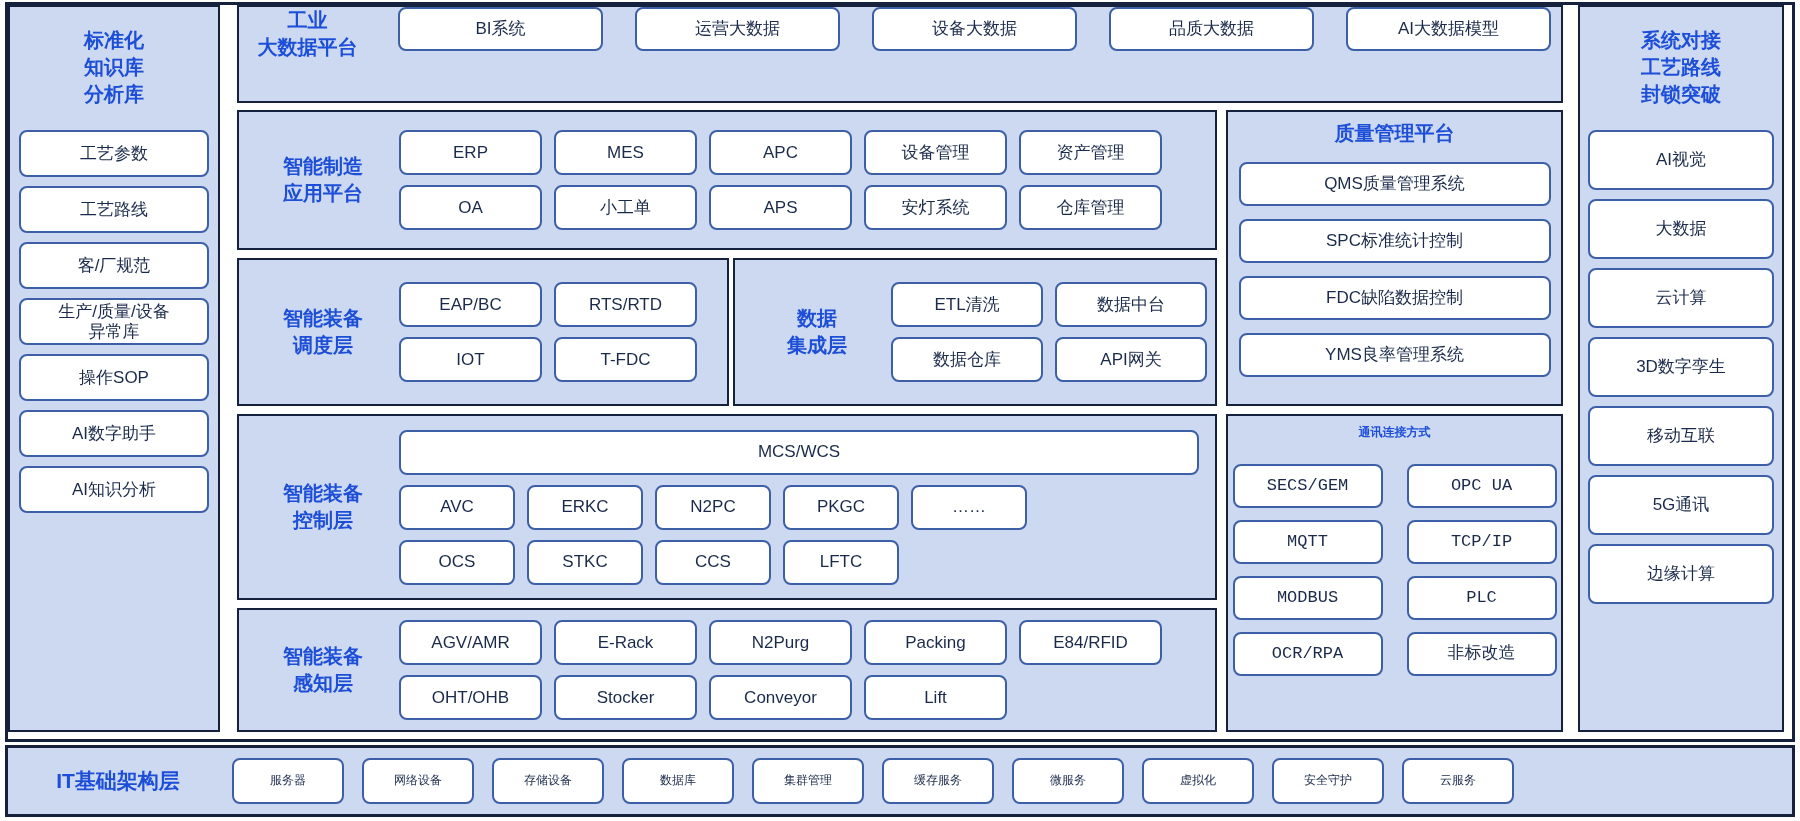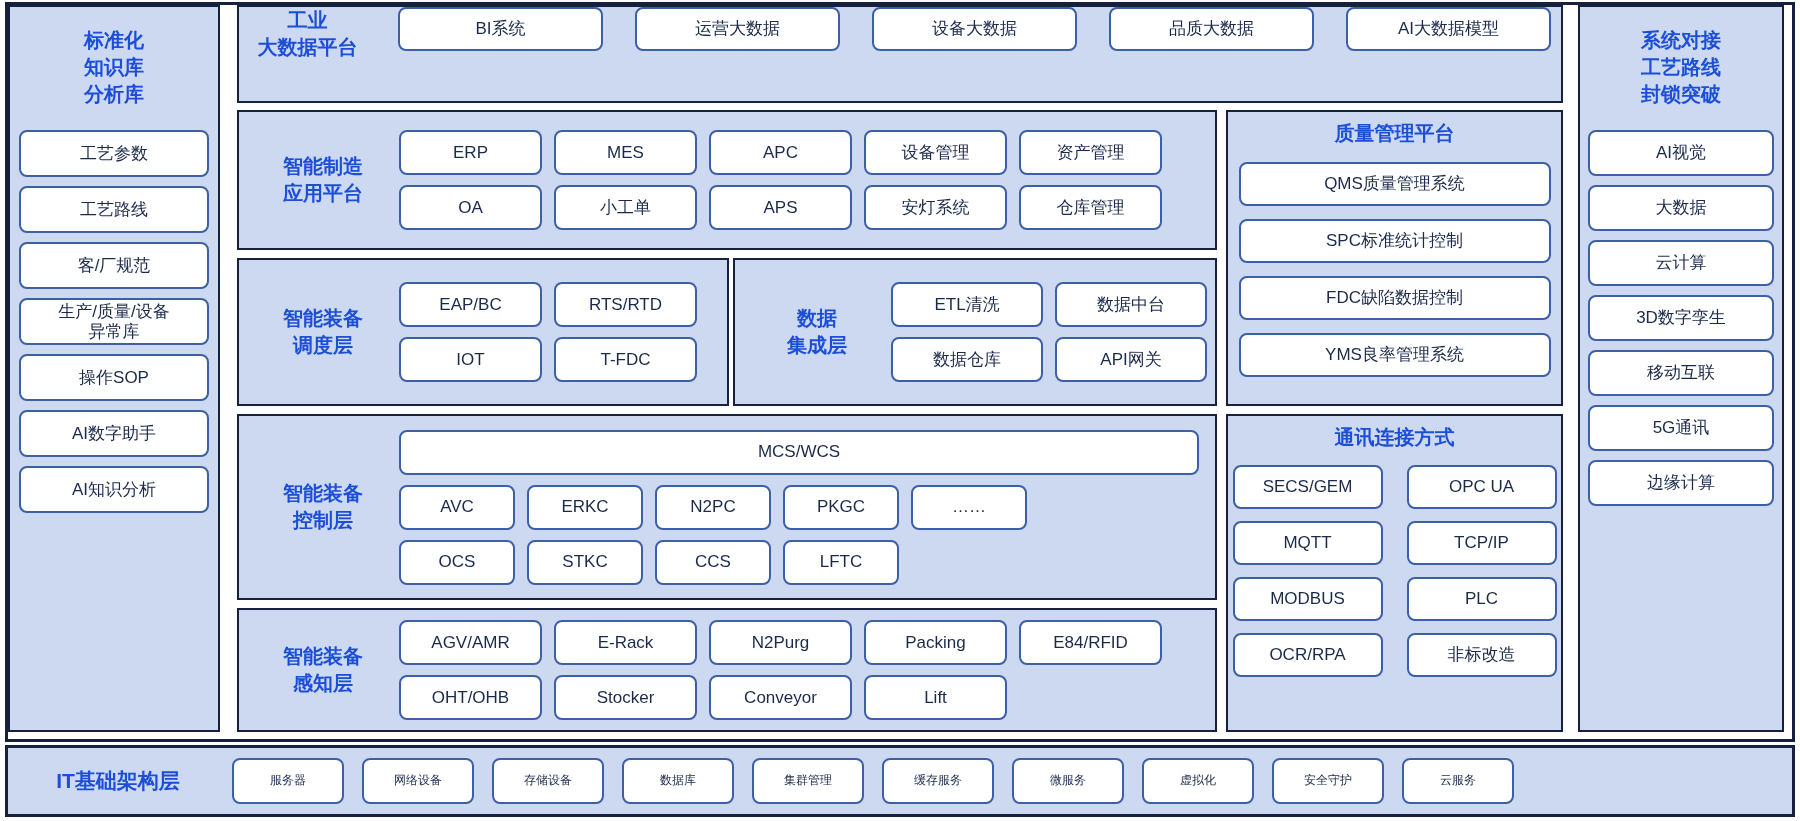--- a/index.html
+++ b/index.html
@@ -90,21 +90,21 @@
     background: #ccd9f0;
     border: 2px solid #16213e;
     box-sizing: border-box;
     padding: 6px 10px;
     display: flex;
     flex-direction: column;
     gap: 9px;
     align-items: center;
   }
   .right-col .hdr { height: 108px; width: 100%; }
-  .right-col .pill { width: 186px; height: 46px; flex: none; }
+  .right-col .pill { width: 186px; height: 60px; flex: none; }
 
   
   .center {
     position: absolute;
     left: 232px;
     top: 5px;
     width: 1336px;
     height: 727px;
   }
 
@@ -245,22 +245,22 @@
     width: 337px; height: 318px;
     background: #ccd9f0;
     border: 2px solid #16213e;
     box-sizing: border-box;
     display: flex;
     flex-direction: column;
     align-items: center;
     padding: 8px 10px;
     gap: 12px;
   }
-  .band-comm .grouplabel { font-size: 20px; margin-bottom: 2px; }
-  .band-comm .row { display: flex; gap: 24px; }
+  .band-comm .grouplabel { font-size: 12px; margin-bottom: 12px; }
+  .band-comm .row { display: flex; gap: 24px; font-family: Liberation Mono, monospace; }
   .band-comm .pill { width: 150px; height: 44px; flex: none; }
 
   
   .it-bar {
     position: absolute;
     left: 5px;
     top: 745px;
     width: 1790px;
     height: 72px;
     border: 3px solid #16213e;

